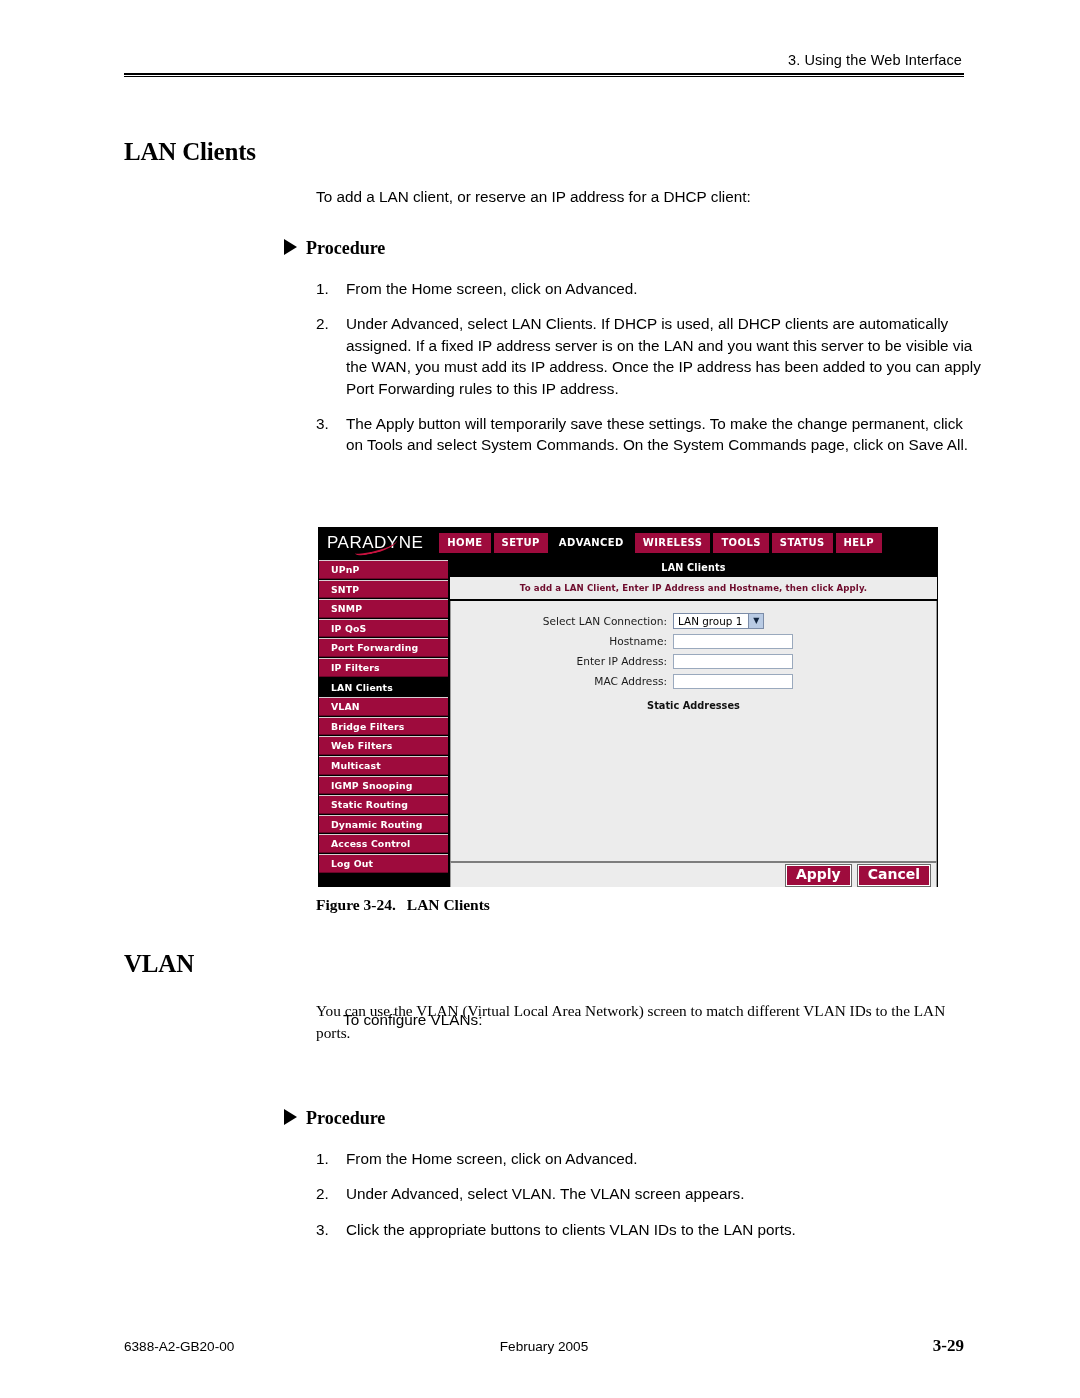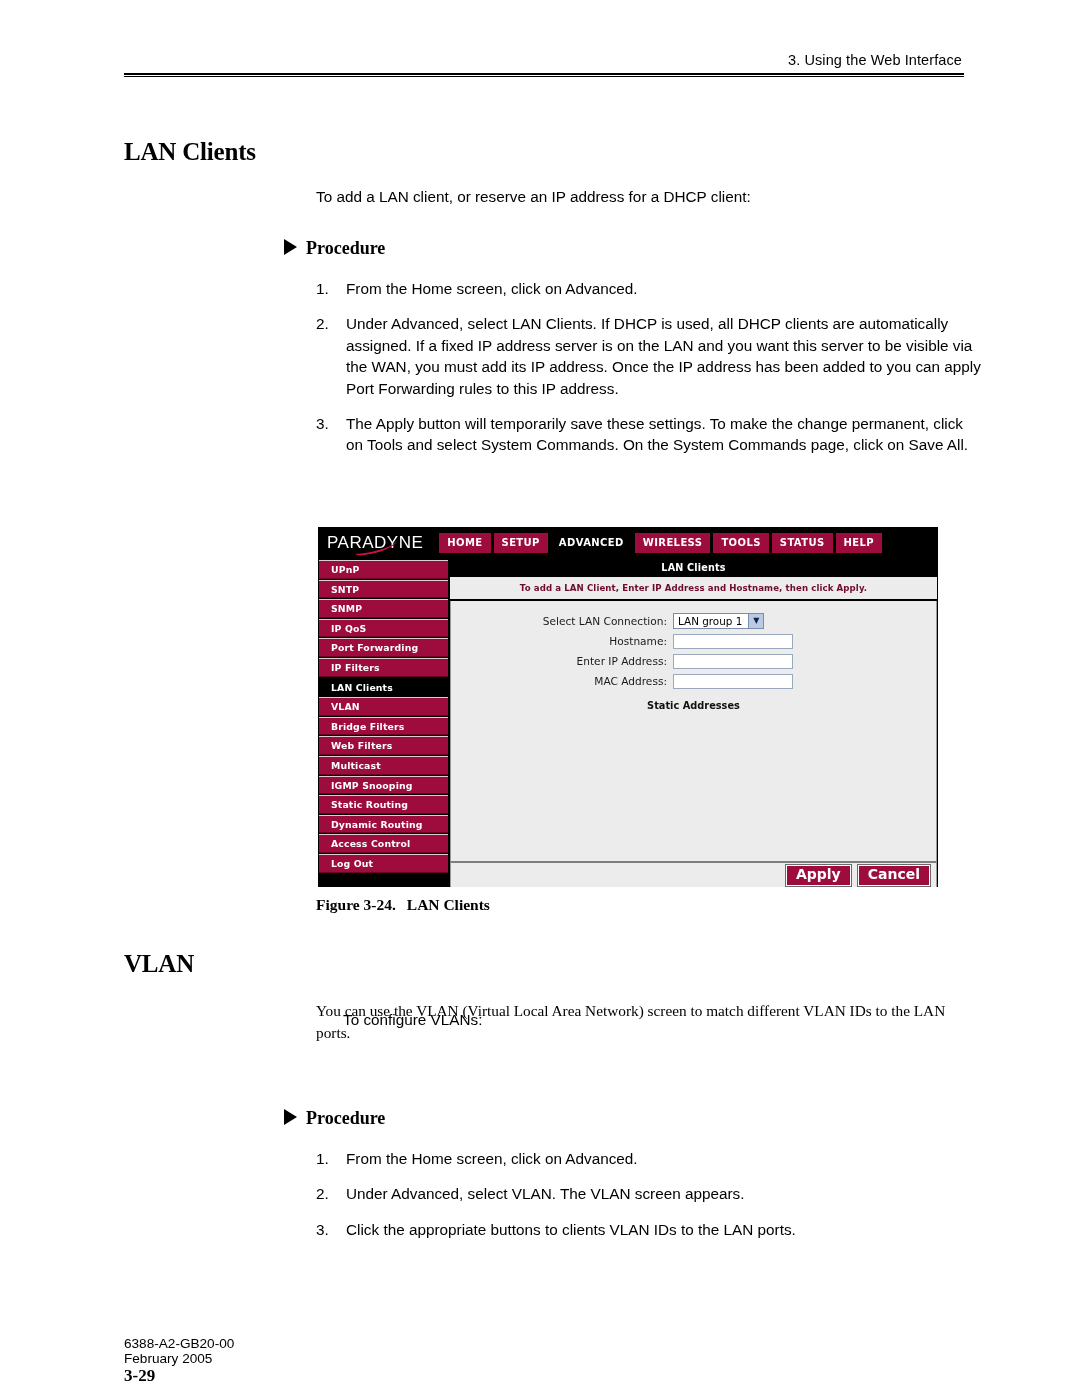--- a/index.html
+++ b/index.html
@@ -340,21 +340,21 @@
   .fig-caption .cap-gap { display: inline-block; width: 11px; }
 
   
   .page-footer {
     position: absolute;
     left: 124px;
     top: 1336px;
     width: 840px;
     font-size: 13.6px;
   }
-  .page-footer .row { display: flex; align-items: baseline; flex-direction: column; }
+  .page-footer .row { display: flex; align-items: baseline; }
   .pf-left { flex: 1 1 0; text-align: left; }
   .pf-center { flex: 1 1 0; text-align: center; }
   .pf-right {
     flex: 1 1 0;
     text-align: right;
     font-family: "Liberation Serif", serif;
     font-weight: bold;
     font-size: 17px;
   }
 </style>

